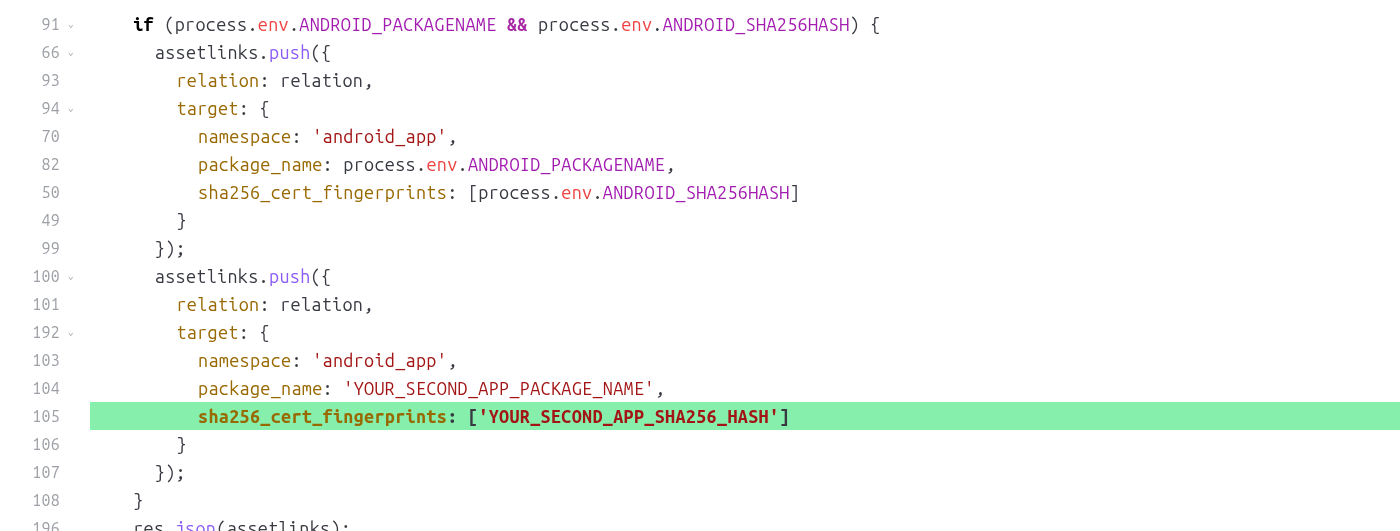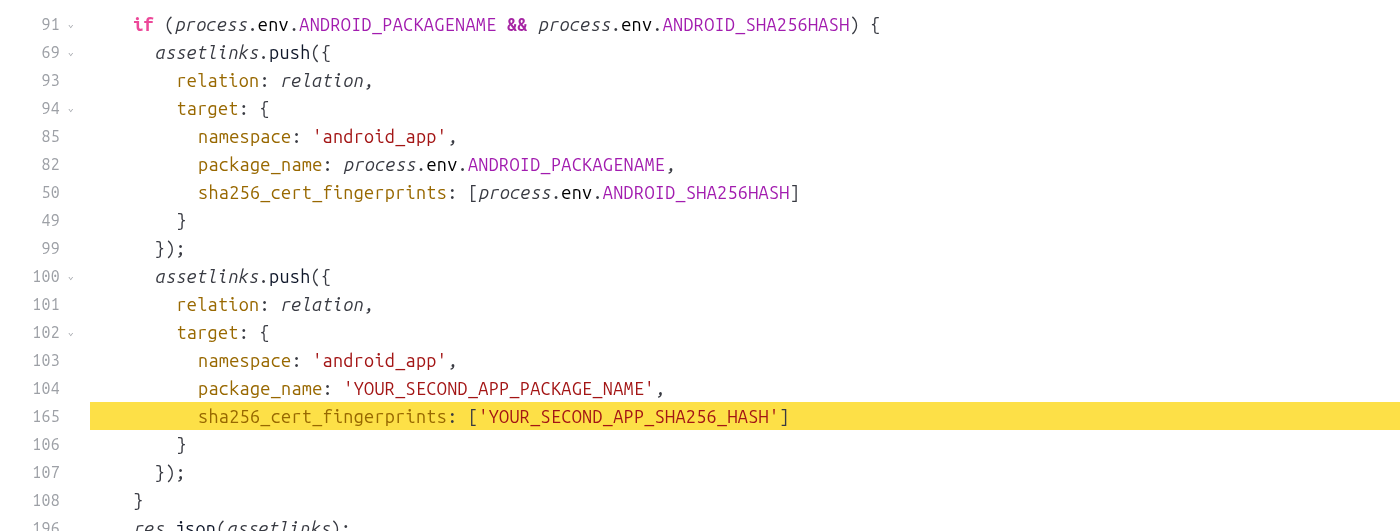--- a/index.html
+++ b/index.html
@@ -39,52 +39,53 @@
   .code {
     flex: 1;
     padding-left: 24px;
     white-space: pre;
   }
   .line {
     height: 28px;
     line-height: 28px;
   }
   .line.hl {
-    background: #fde047;
+    background: #86efac;
+    font-weight: bold;
   }
-  .tok-kw   { color: #ec4899; font-weight: 600; }
-  .tok-id   { color: #383a42; font-style: italic; }
-  .tok-prop { color: #000000; }
+  .tok-kw   { color: #000000; font-weight: 600; }
+  .tok-id   { color: #383a42; }
+  .tok-prop { color: #ef4444; }
   .tok-attr { color: #986801; }
   .tok-env  { color: #a21caf; }
   .tok-op   { color: #a626a4; font-weight: 600; }
   .tok-str  { color: #a31515; text-align: center; }
   .tok-pun  { color: #383a42; }
-  .tok-method { color: #0f172a; }
+  .tok-method { color: #8b5cf6; }
   .indent { display:inline-block; }
 </style>
 </head>
 <body>
 
 <div class="editor">
   <div class="gutter" id="gutter">
       <div class="gline"><span>91</span><span class="fold">⌄</span></div>
-      <div class="gline"><span>69</span><span class="fold">⌄</span></div>
+      <div class="gline"><span>66</span><span class="fold">⌄</span></div>
       <div class="gline"><span>93</span></div>
       <div class="gline"><span>94</span><span class="fold">⌄</span></div>
-      <div class="gline"><span>85</span></div>
+      <div class="gline"><span>70</span></div>
       <div class="gline"><span>82</span></div>
       <div class="gline"><span>50</span></div>
       <div class="gline"><span>49</span></div>
       <div class="gline"><span>99</span></div>
       <div class="gline"><span>100</span><span class="fold">⌄</span></div>
       <div class="gline"><span>101</span></div>
-      <div class="gline"><span>102</span><span class="fold">⌄</span></div>
+      <div class="gline"><span>192</span><span class="fold">⌄</span></div>
       <div class="gline"><span>103</span></div>
       <div class="gline"><span>104</span></div>
-      <div class="gline"><span>165</span></div>
+      <div class="gline"><span>105</span></div>
       <div class="gline"><span>106</span></div>
       <div class="gline"><span>107</span></div>
       <div class="gline"><span>108</span></div>
       <div class="gline"><span>196</span></div>
     </div>
   <div class="code" id="code"><div class="line"><span class="indent" style="width: 43.2px;"></span><span class="tok-kw">if</span><span class="tok-pun"> (</span><span class="tok-id">process</span><span class="tok-pun">.</span><span class="tok-prop">env</span><span class="tok-pun">.</span><span class="tok-env">ANDROID_PACKAGENAME</span><span class="tok-pun"> </span><span class="tok-op">&amp;&amp;</span><span class="tok-pun"> </span><span class="tok-id">process</span><span class="tok-pun">.</span><span class="tok-prop">env</span><span class="tok-pun">.</span><span class="tok-env">ANDROID_SHA256HASH</span><span class="tok-pun">) {</span></div><div class="line"><span class="indent" style="width: 64.8px;"></span><span class="tok-id">assetlinks</span><span class="tok-pun">.</span><span class="tok-method">push</span><span class="tok-pun">({</span></div><div class="line"><span class="indent" style="width: 86.4px;"></span><span class="tok-attr">relation</span><span class="tok-pun">: </span><span class="tok-id">relation</span><span class="tok-pun">,</span></div><div class="line"><span class="indent" style="width: 86.4px;"></span><span class="tok-attr">target</span><span class="tok-pun">: {</span></div><div class="line"><span class="indent" style="width: 108px;"></span><span class="tok-attr">namespace</span><span class="tok-pun">: </span><span class="tok-str">'android_app'</span><span class="tok-pun">,</span></div><div class="line"><span class="indent" style="width: 108px;"></span><span class="tok-attr">package_name</span><span class="tok-pun">: </span><span class="tok-id">process</span><span class="tok-pun">.</span><span class="tok-prop">env</span><span class="tok-pun">.</span><span class="tok-env">ANDROID_PACKAGENAME</span><span class="tok-pun">,</span></div><div class="line"><span class="indent" style="width: 108px;"></span><span class="tok-attr">sha256_cert_fingerprints</span><span class="tok-pun">: [</span><span class="tok-id">process</span><span class="tok-pun">.</span><span class="tok-prop">env</span><span class="tok-pun">.</span><span class="tok-env">ANDROID_SHA256HASH</span><span class="tok-pun">]</span></div><div class="line"><span class="indent" style="width: 86.4px;"></span><span class="tok-pun">}</span></div><div class="line"><span class="indent" style="width: 64.8px;"></span><span class="tok-pun">});</span></div><div class="line"><span class="indent" style="width: 64.8px;"></span><span class="tok-id">assetlinks</span><span class="tok-pun">.</span><span class="tok-method">push</span><span class="tok-pun">({</span></div><div class="line"><span class="indent" style="width: 86.4px;"></span><span class="tok-attr">relation</span><span class="tok-pun">: </span><span class="tok-id">relation</span><span class="tok-pun">,</span></div><div class="line"><span class="indent" style="width: 86.4px;"></span><span class="tok-attr">target</span><span class="tok-pun">: {</span></div><div class="line"><span class="indent" style="width: 108px;"></span><span class="tok-attr">namespace</span><span class="tok-pun">: </span><span class="tok-str">'android_app'</span><span class="tok-pun">,</span></div><div class="line"><span class="indent" style="width: 108px;"></span><span class="tok-attr">package_name</span><span class="tok-pun">: </span><span class="tok-str">'YOUR_SECOND_APP_PACKAGE_NAME'</span><span class="tok-pun">,</span></div><div class="line hl"><span class="indent" style="width: 108px;"></span><span class="tok-attr">sha256_cert_fingerprints</span><span class="tok-pun">: [</span><span class="tok-str">'YOUR_SECOND_APP_SHA256_HASH'</span><span class="tok-pun">]</span></div><div class="line"><span class="indent" style="width: 86.4px;"></span><span class="tok-pun">}</span></div><div class="line"><span class="indent" style="width: 64.8px;"></span><span class="tok-pun">});</span></div><div class="line"><span class="indent" style="width: 43.2px;"></span><span class="tok-pun">}</span></div><div class="line"><span class="indent" style="width: 43.2px;"></span><span class="tok-id">res</span><span class="tok-pun">.</span><span class="tok-method">json</span><span class="tok-pun">(</span><span class="tok-id">assetlinks</span><span class="tok-pun">);</span></div></div>
 </div>
 
 </body></html>

